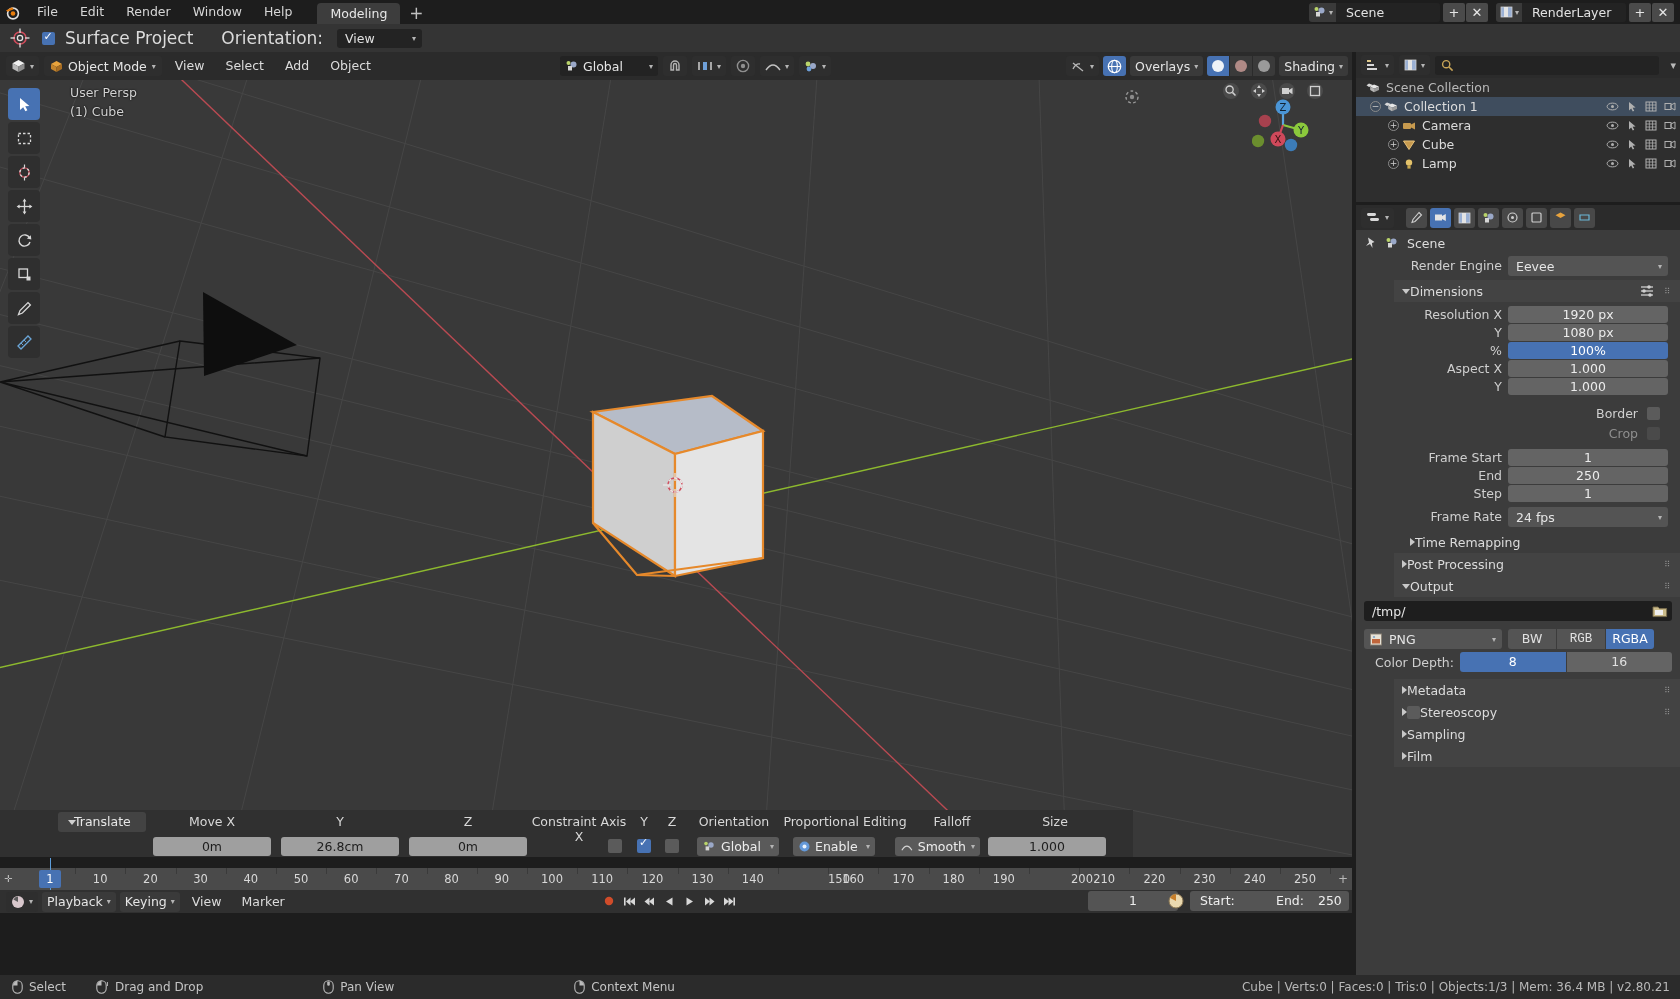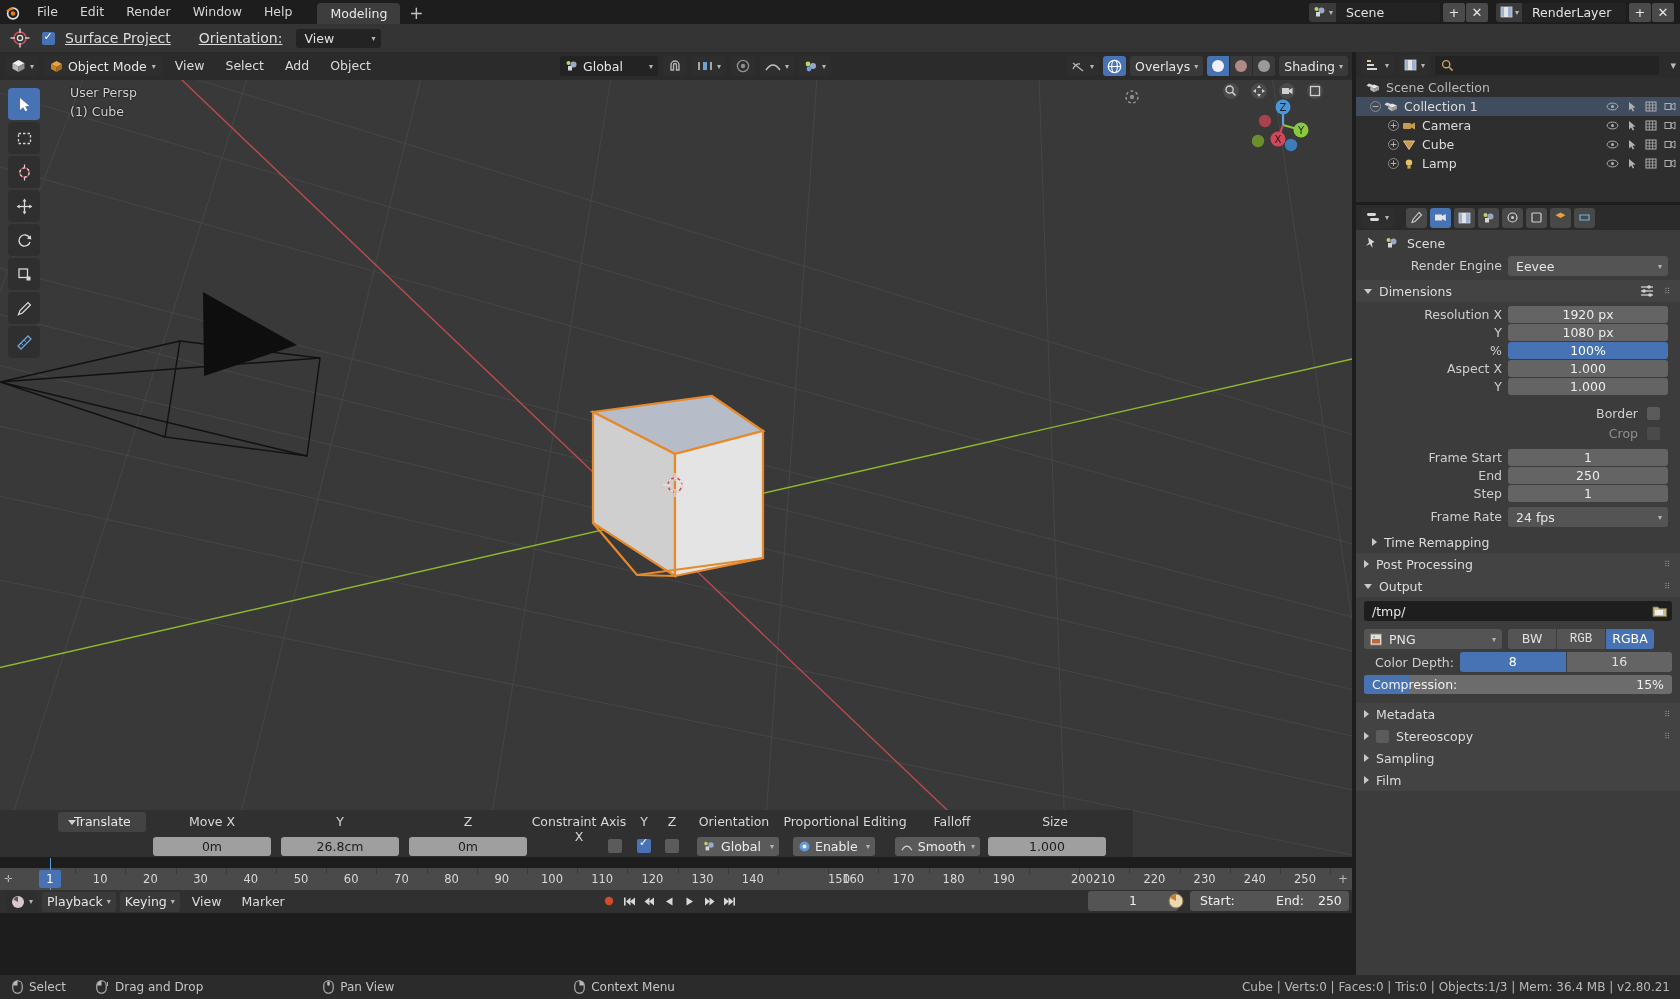--- a/index.html
+++ b/index.html
@@ -22,21 +22,21 @@
   .id-icon-btn { display:flex; align-items:center; background:#3a3a3a; height:19px; padding:0 3px 0 4px; gap:2px;}
   .id-name { background:#232323; height:19px; line-height:19px; padding:0 10px; min-width:104px; font-size:12.5px; color:#e2e2e2;}
   .id-btn { background:#4a4a4a; width:22px; height:19px; line-height:19px; text-align:center; font-size:13px; color:#e6e6e6; margin-left:1px; border-radius:2px;}
   .chev { font-size:8px; color:#b5b5b5; }
 
   
   .toolsettings { position:absolute; left:0; top:24px; width:1680px; height:28px; background:#343434;
                   display:flex; align-items:center; padding-left:8px; gap:10px; }
   .ts-check { width:13px; height:13px; background:#4772b3; border-radius:2px; position:relative; }
   .ts-check:after { content:"✓"; position:absolute; left:1.5px; top:-2px; font-size:11px; color:#fff; }
-  .ts-label { font-size:14px; color:#dcdcdc;text-decoration:underline; }
+  .ts-label { font-size:17px; color:#dcdcdc; }
   .dropdown { background:#232323; border-radius:3px; height:19px; display:flex; align-items:center;
               justify-content:space-between; padding:0 6px 0 8px; font-size:12.5px; color:#e2e2e2; }
 
   
   .viewport { position:absolute; left:0; top:52px; width:1352px; height:805px; background:#393939; overflow:hidden;}
   .vp-header { position:absolute; left:0; top:0; width:1352px; height:28px; background:#2b2b2b;
                display:flex; align-items:center; padding-left:6px; gap:5px; z-index:5;}
   .vp-btn { display:flex; align-items:center; gap:4px; background:#2e2e2e; border-radius:3px; height:20px; padding:0 5px; }
   .vp-menu { padding:0 8px; line-height:20px; font-size:12.5px; color:#dcdcdc; }
   .mode-sel { display:flex; align-items:center; gap:5px; background:#2e2e2e; border-radius:3px; height:20px; padding:0 6px; }
@@ -87,21 +87,21 @@
   .ol-row { height:19px; display:flex; align-items:center; font-size:12.5px; color:#dcdcdc; position:relative;}
   .ol-row.sel { background:#3f4d5e; }
   .ol-right { position:absolute; right:4px; top:0; height:19px; display:flex; align-items:center; gap:7px; }
 
   
   .props { position:absolute; left:1356px; top:205px; width:324px; height:770px; background:#3c3c3c; overflow:hidden;}
   .pr-tabsbar { height:25px; background:#2b2b2b; display:flex; align-items:center; padding-left:5px; gap:3px;}
   .pr-tab { width:21px; height:20px; border-radius:3px; display:flex; align-items:center; justify-content:center; background:#484848;}
   .pr-tab.active { background:#4772b3; }
   .pr-breadcrumb { height:26px; display:flex; align-items:center; gap:7px; padding-left:8px; font-size:12.5px; color:#dedede;}
-  .pr-sect { height:22px; display:flex; align-items:center; gap:7px; padding-left:8px; font-size:12.5px; color:#dcdcdc; background:#434343;}
+  .pr-sect { height:22px; display:flex; align-items:center; padding-left:8px; font-size:12.5px; color:#dcdcdc; background:#434343;margin-left:38px;}
   .pr-tri-d { width:0;height:0;border-left:4px solid transparent;border-right:4px solid transparent;border-top:5px solid #c8c8c8;}
   .pr-tri-r { width:0;height:0;border-top:4px solid transparent;border-bottom:4px solid transparent;border-left:5px solid #c8c8c8;}
   .pr-cb { width:13px; height:13px; background:#5b5b5b; border-radius:2px; position:relative; display:inline-block;}
   .pr-cb.on { background:#4772b3; }
   .pr-cb.on:after { content:"✓"; position:absolute; left:1px; top:-3px; font-size:11px; color:#fff; }
   .dots { letter-spacing:1px; font-size:8px; color:#8d8d8d; }
 
   
   .statusbar { position:absolute; left:0; top:975px; width:1680px; height:24px; background:#2b2b2b;
                display:flex; align-items:center; font-size:12px; color:#c4c4c4; }
@@ -1025,27 +1025,20 @@
     </div>
 
     <div style="position:relative;height:22px;padding:0 8px;display:flex;align-items:center;">
       <span style="width:96px;text-align:right;color:#cfcfcf;padding-right:6px;">Color Depth:</span>
       <div id="depth-row" style="display:flex;gap:1px;flex:1">
           <div style="flex: 1 1 0%; height: 20px; line-height: 20px; text-align: center; font-size: 12.5px; color: rgb(255, 255, 255); background: rgb(71, 114, 179); border-radius: 3px 0px 0px 3px;">8</div>
           <div style="flex: 1 1 0%; height: 20px; line-height: 20px; text-align: center; font-size: 12.5px; color: rgb(224, 224, 224); background: rgb(100, 100, 100); border-radius: 0px 3px 3px 0px;">16</div>
         </div>
     </div>
 
-    <div style="position:relative;height:24px;padding:2px 8px 0 8px;">
-      <div style="position:relative;height:19px;background:#6c6c6c;border-radius:3px;overflow:hidden;">
-        <div style="position:absolute;left:0;top:0;height:19px;width:15%;background:#4772b3;"></div>
-        <span style="position:absolute;left:8px;top:0;line-height:19px;color:#f0f0f0;">Compression:</span>
-        <span style="position:absolute;right:8px;top:0;line-height:19px;color:#f0f0f0;">15%</span>
-      </div>
-    </div>
 
     <div class="pr-sect" style="margin-top:6px">
       <span class="pr-tri-r"></span>
       <span>Metadata</span>
       <span class="dots" style="margin-left:auto;padding-right:9px">⠿</span>
     </div>
     <div class="pr-sect">
       <span class="pr-tri-r"></span>
       <span class="pr-cb"></span>
       <span>Stereoscopy</span>

